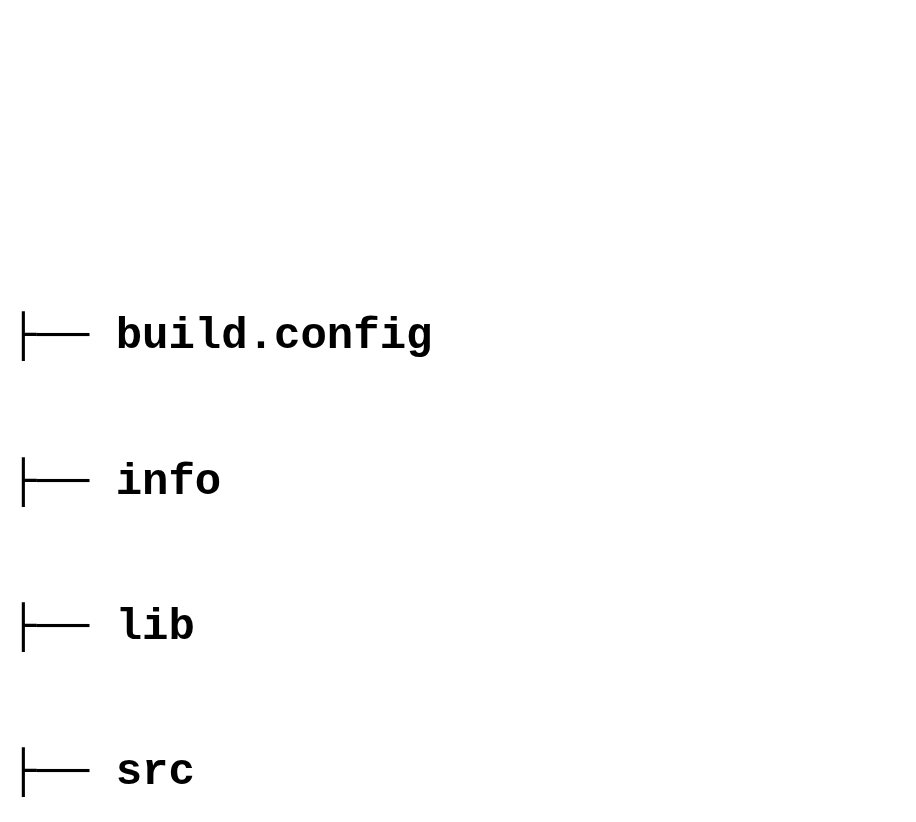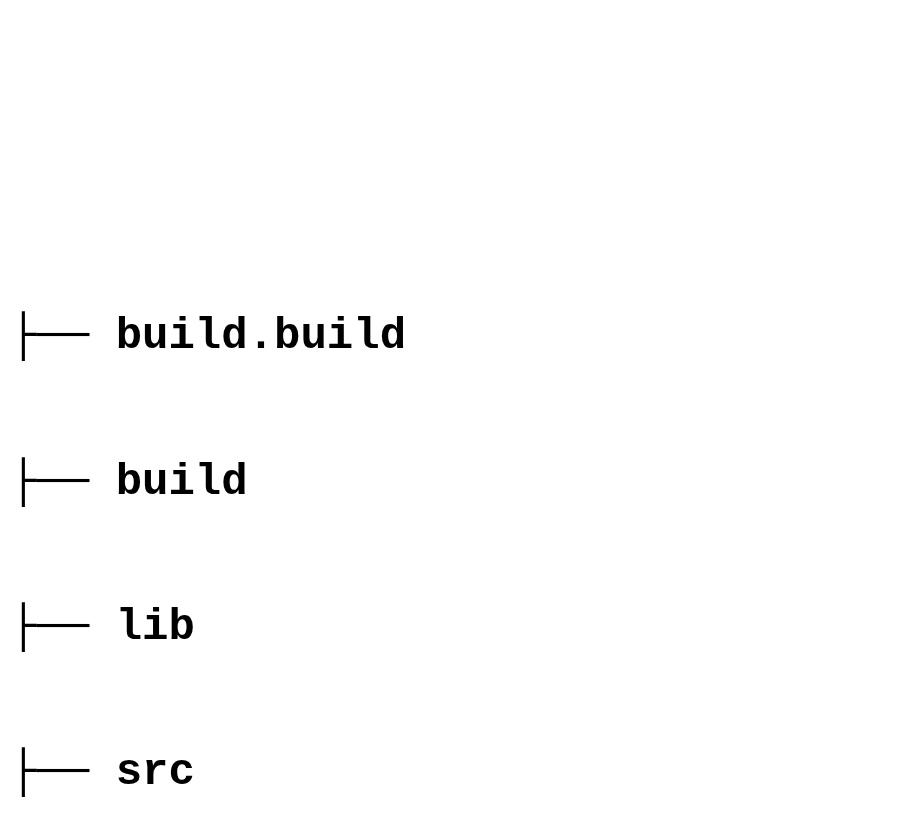--- a/index.html
+++ b/index.html
@@ -15,22 +15,22 @@
     }
     .line {
       display: block;
     }
   </style>
 </head>
 <body>
 
 
 
-<span class="line"><span>├── </span><span>build.build</span></span>
-<span class="line"><span>├── </span><span>build</span></span>
+<span class="line"><span>├── </span><span>build.config</span></span>
+<span class="line"><span>├── </span><span>info</span></span>
 <span class="line"><span>├── </span><span>lib</span></span>
 <span class="line"><span>├── </span><span>src</span></span>
 
 
 
 
 
 
 
 

